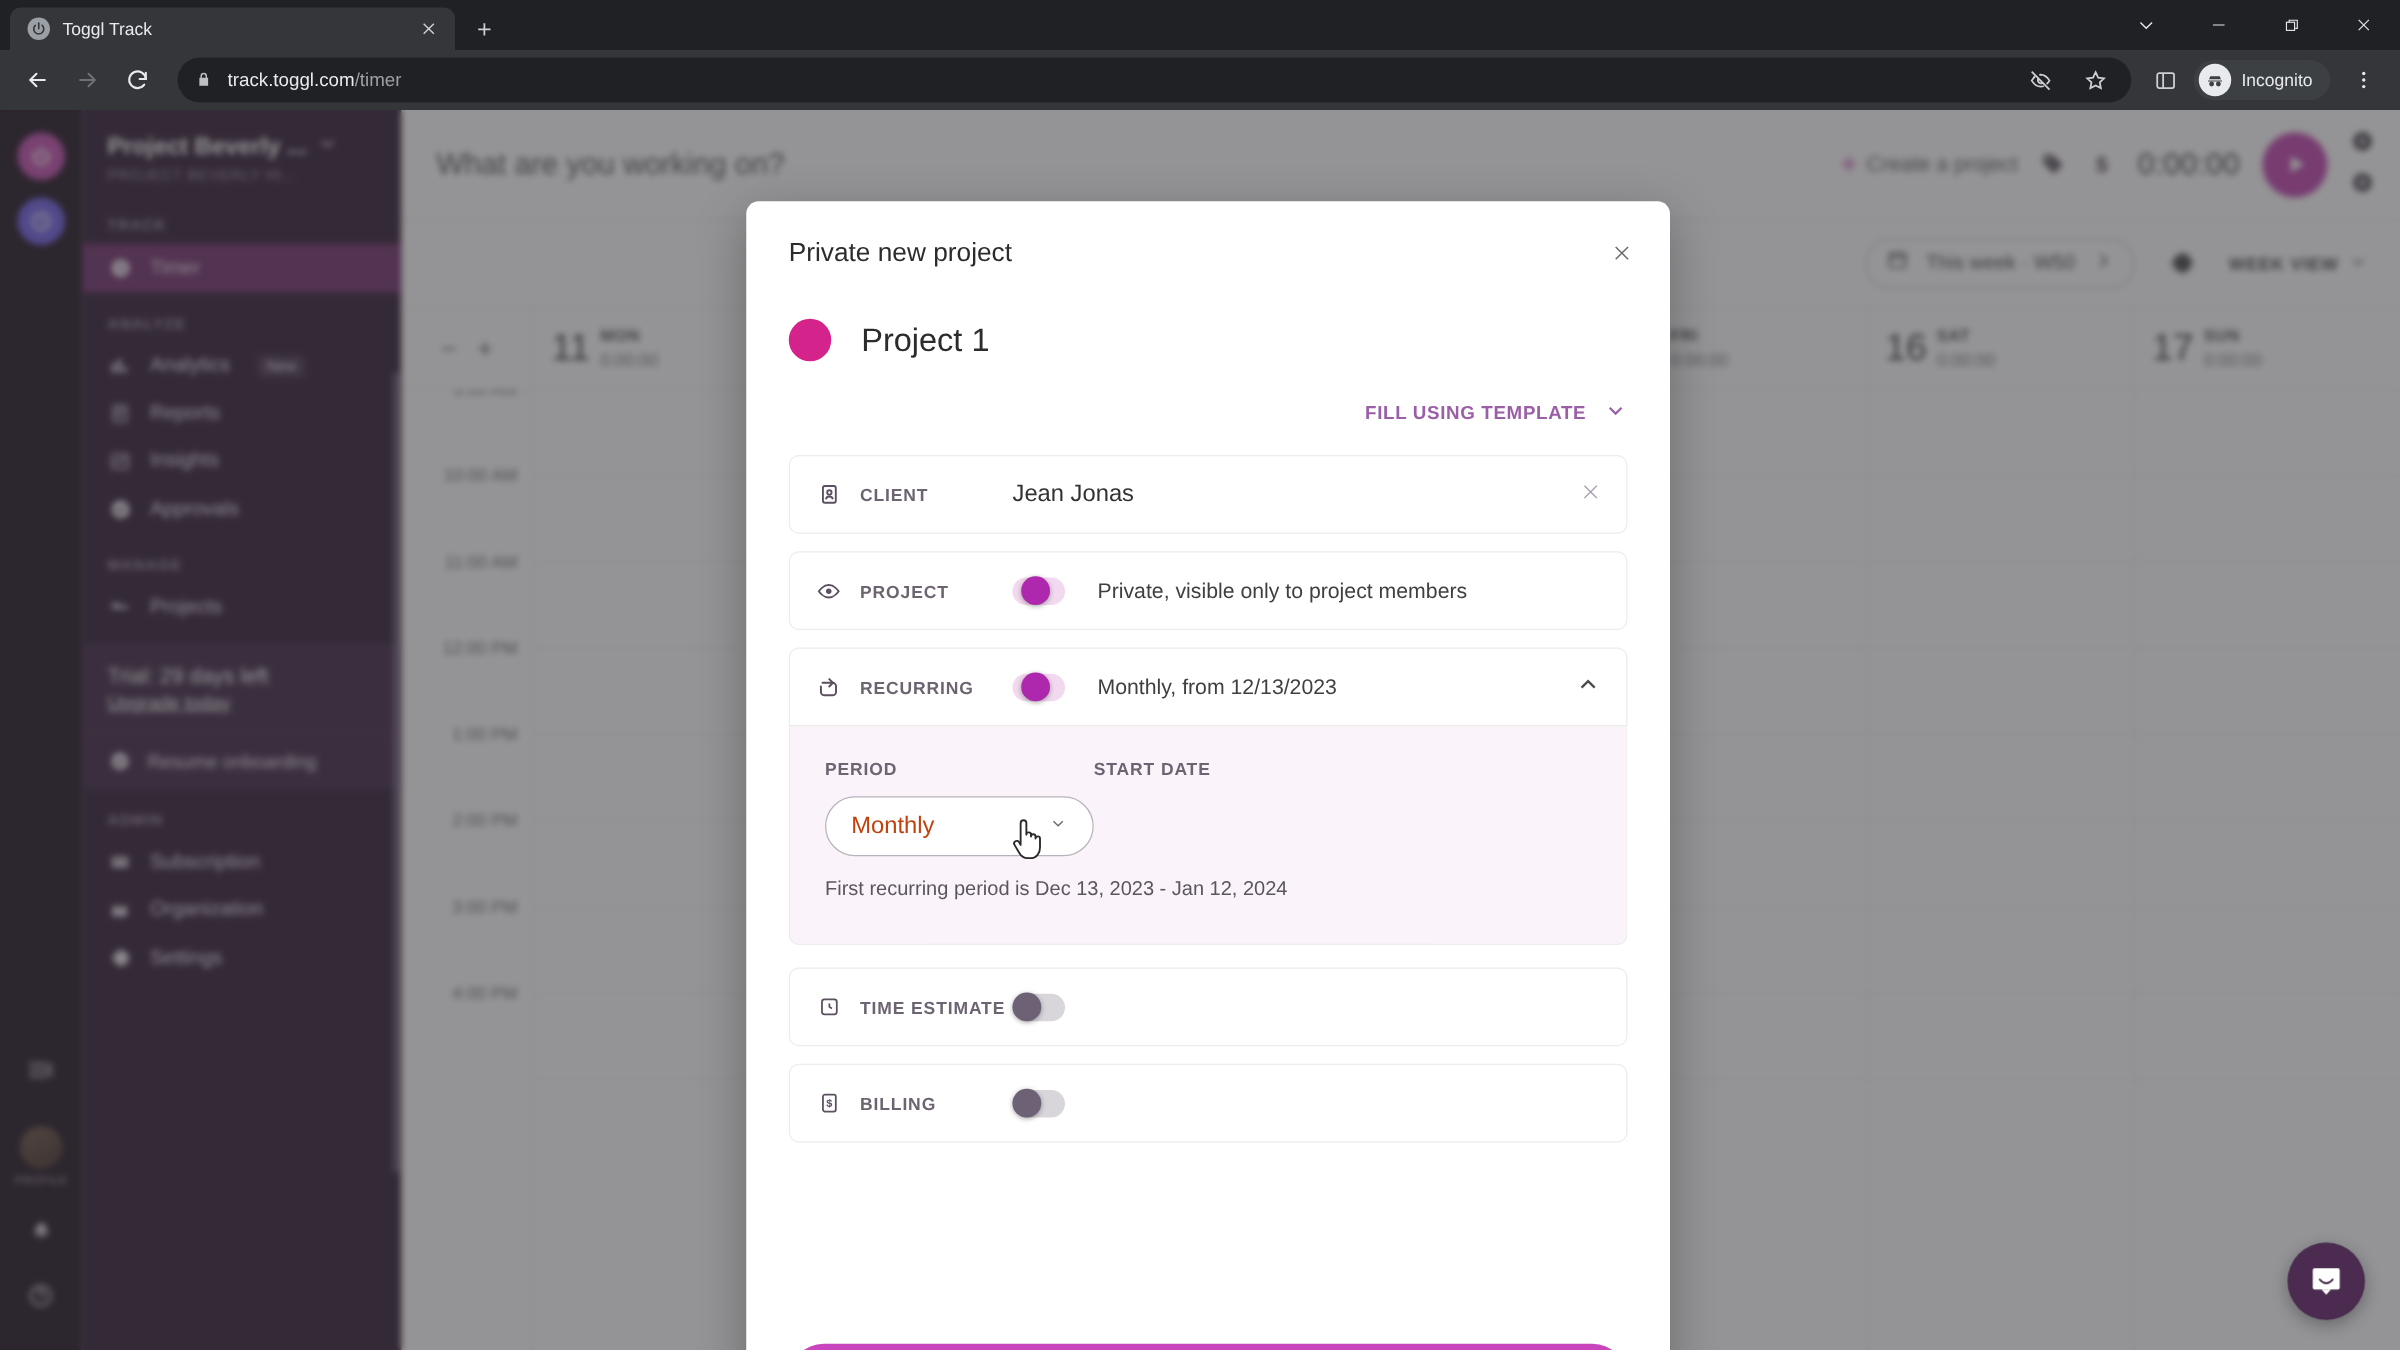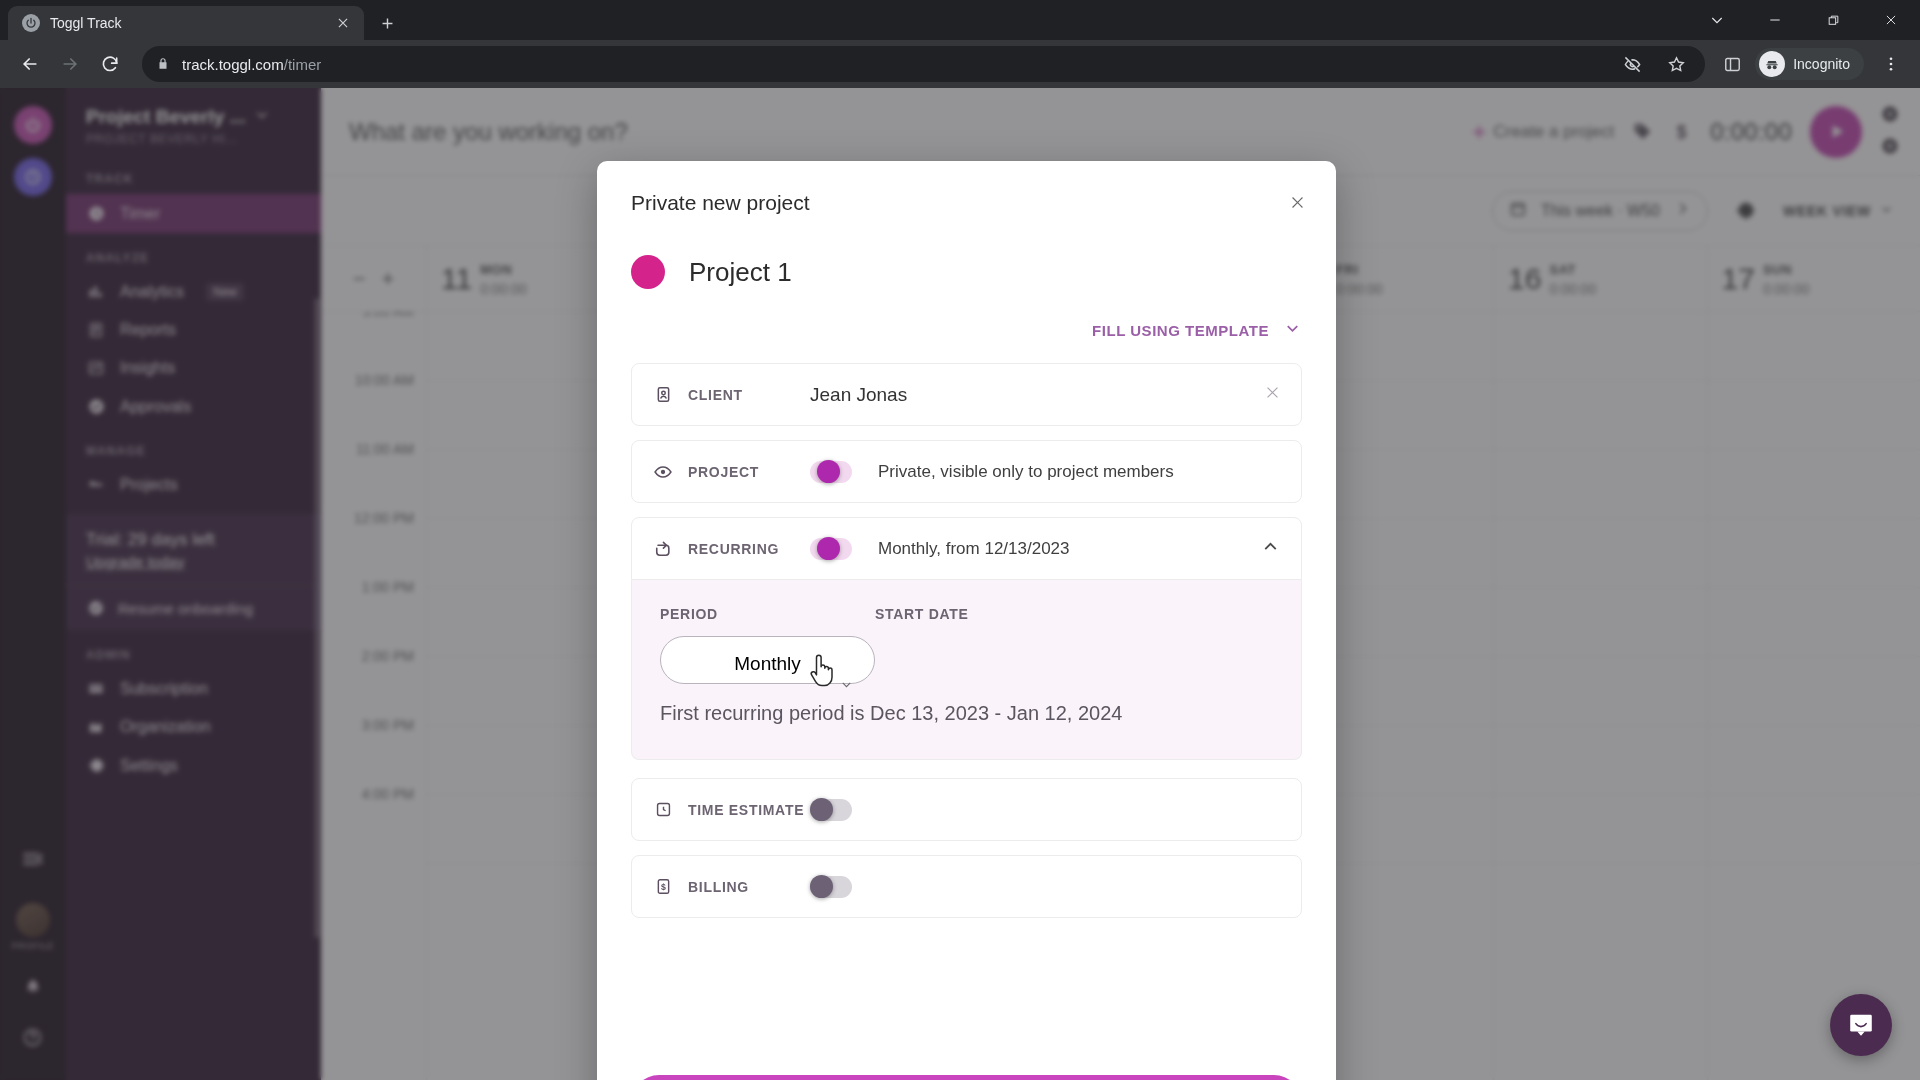--- a/index.html
+++ b/index.html
@@ -267,28 +267,28 @@
     border-top: none; border-radius: 0 0 8px 8px; padding: 26px 28px 34px 28px;
     margin-bottom: 18px; }
   .rp-labels { display: flex; }
   .rp-lbl { font-size: 14px; font-weight: bold; letter-spacing: .05em;
     color: #6d6472; }
   .rp-lbl.a { width: 215px; }
   .rp-controls { display: flex; gap: 30px; margin-top: 14px;
     position: relative; }
   .select-box { width: 215px; height: 48px; border: 1px solid #b9b3bd;
     border-radius: 24px; display: flex; align-items: center;
-    padding: 16px 20px; font-size: 19px; color: #000000; background: #fff;
-    position: relative; flex-direction: column; }
+    padding: 0 20px; font-size: 19px; color: #c2410c; background: #fff;
+    position: relative; }
   .select-chev { margin-left: auto; color: #6a6a6a; }
   .date-box { width: 215px; height: 48px; border: 1px solid #b9b3bd;
     border-radius: 24px; display: flex; align-items: center;
     padding: 0 18px; font-size: 19px; color: #2f2f2f; background: #fff; }
   .date-cal { margin-left: auto; color: #3a3a3a; display: flex; }
-  .rp-note { font-size: 20px; color: #5b5560; margin-top: 18px; }
+  .rp-note { font-size: 16px; color: #5b5560; margin-top: 18px; }
   .cursor-hand { position: absolute; left: 148px; top: 18px;
     pointer-events: none; }
 
   .modal-foot { padding: 14px 34px 28px 34px; }
   .create-btn { width: 100%; height: 56px; border-radius: 28px;
     background: #c845bd; color: #fff; font-size: 19px; font-weight: bold;
     display: flex; align-items: center; justify-content: center; border: none; }
 
   .intercom { position: absolute; right: 28px; bottom: 24px;
     width: 62px; height: 62px; border-radius: 50%; background: #4b2c50;

